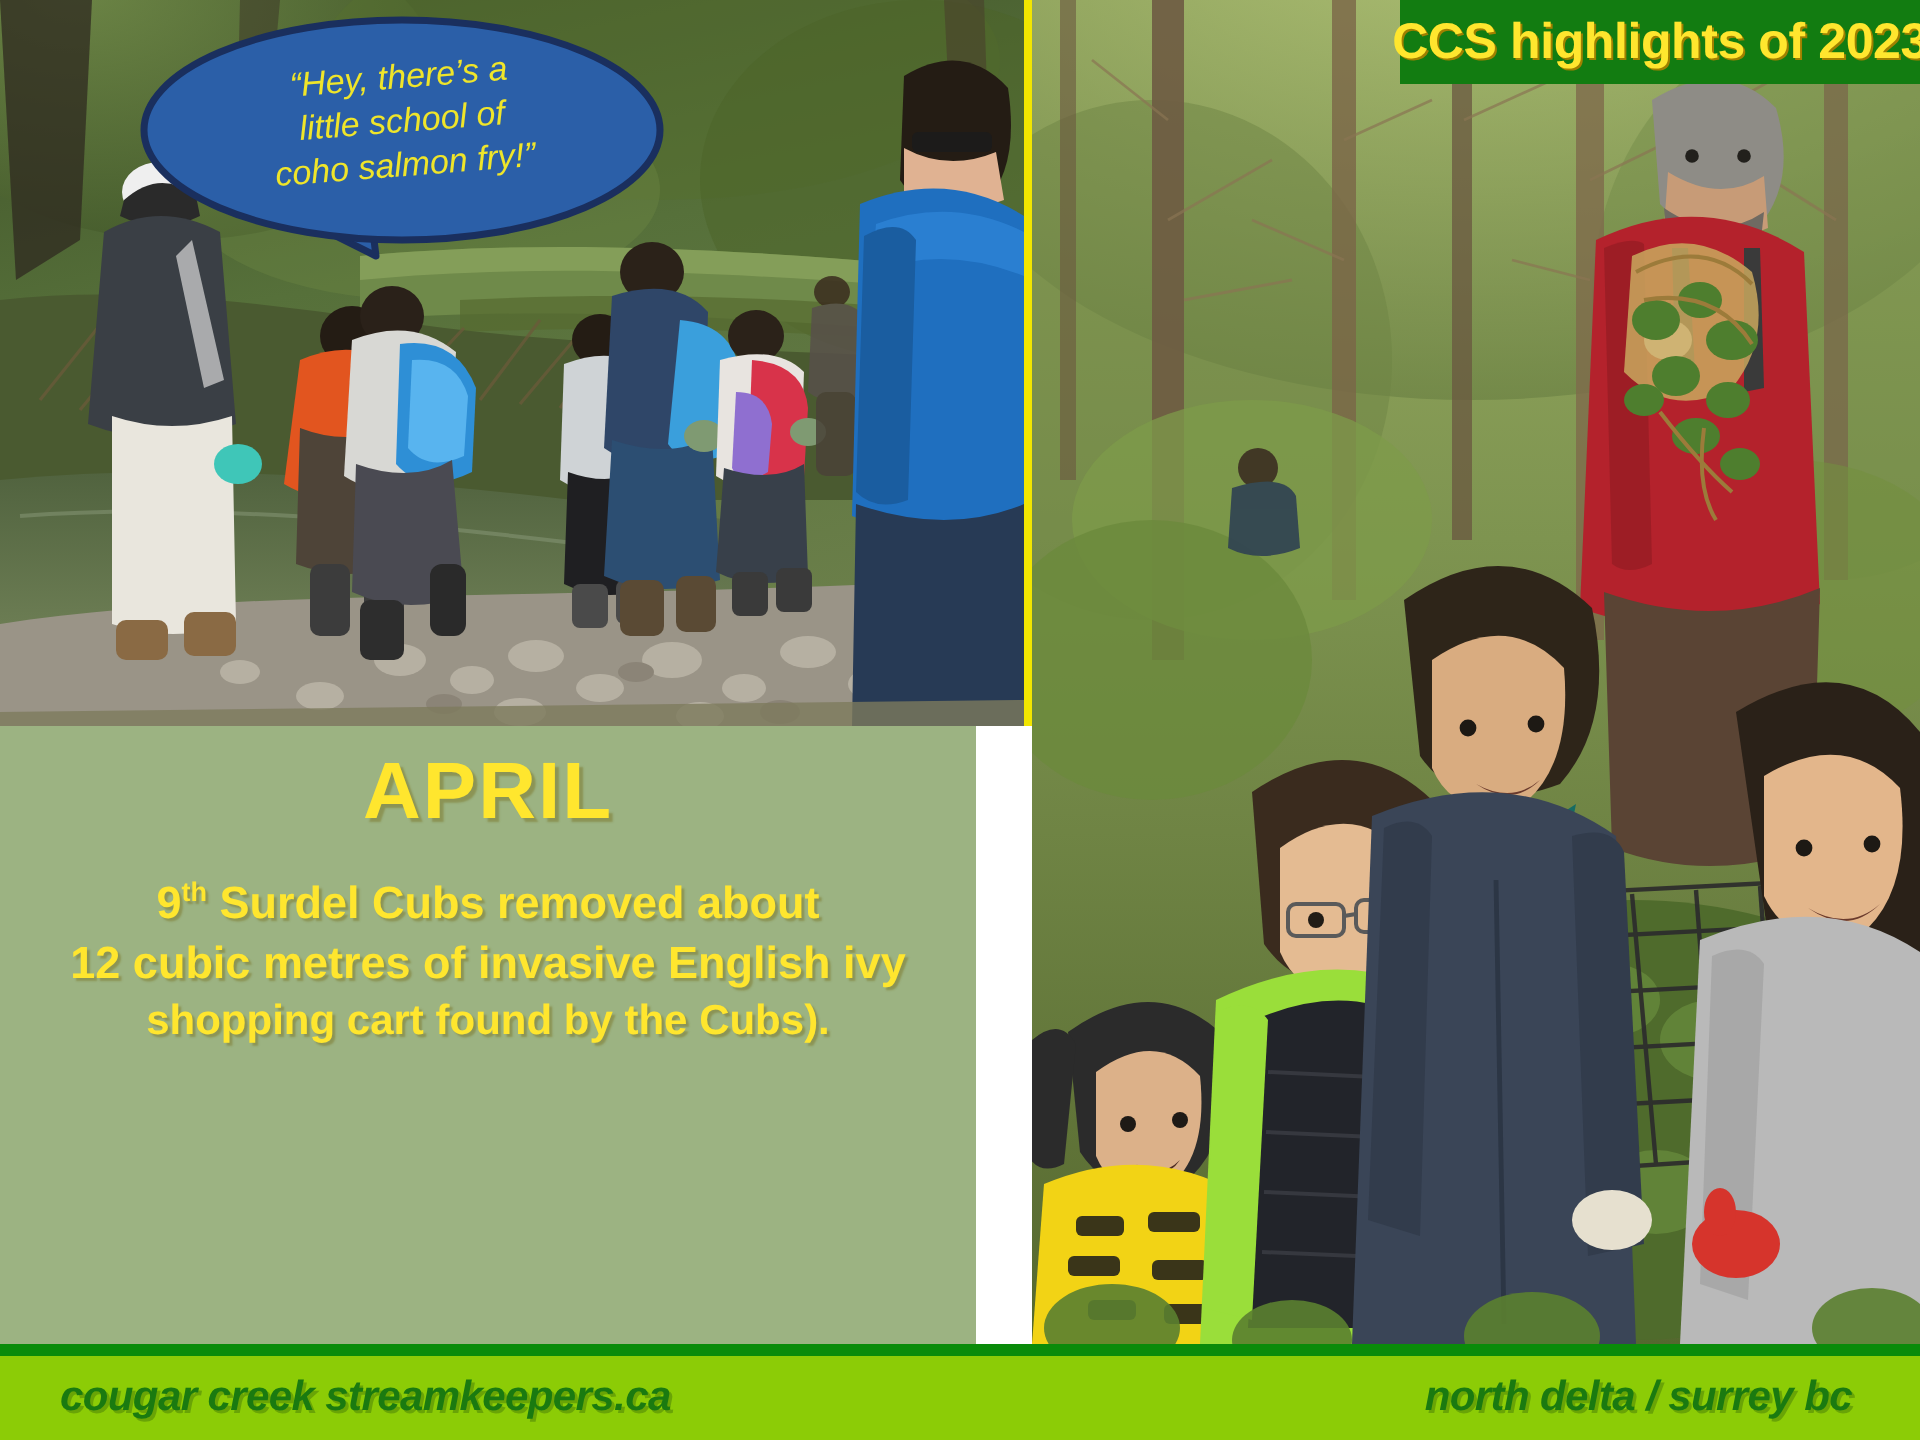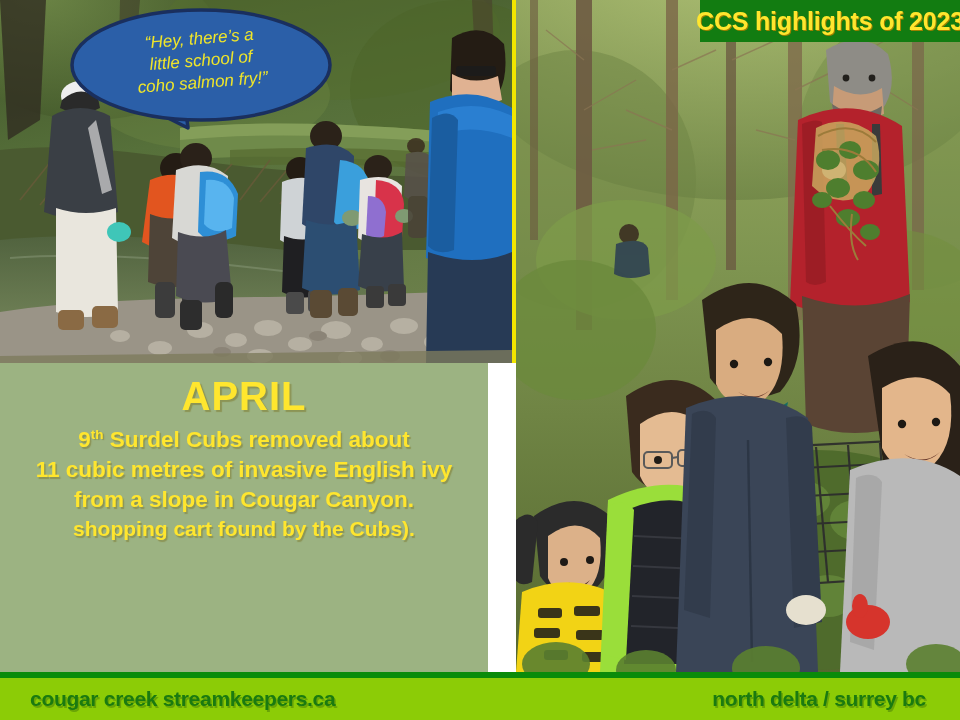--- a/index.html
+++ b/index.html
@@ -122,21 +122,21 @@
   .caption-month {
     margin-top: 12px;
     color: #ffe62e;
     font-size: 40px;
     font-weight: bold;
     letter-spacing: 1px;
     text-shadow: 2px 2px 1px rgba(120,110,30,.45);
     line-height: 1.05;
   }
   .caption-body {
-    margin-top: 8px;
+    margin-top: 20px;
     color: #ffe62e;
     font-size: 22.5px;
     font-weight: bold;
     line-height: 1.33;
     text-shadow: 1.5px 1.5px 1px rgba(120,110,30,.45);
     padding: 0 0;
   }
   .caption-body .ln { display: block; white-space: nowrap; }
   .caption-body sup {
     font-size: 0.6em;
@@ -179,20 +179,21 @@
     box-sizing: border-box;
     padding: 0 34px 0 30px;
   }
   .footer .f-text {
     color: #1a7a10;
     font-size: 21px;
     font-weight: bold;
     letter-spacing: -0.3px;
     text-shadow: 1.5px 1.5px 0 rgba(40,90,10,.35);
     white-space: nowrap;
+    font-style: italic;
   }
 </style>
 </head>
 <body>
 
 <div id="poster">
 
   <div class="photo-left">
     <svg width="512" height="363" viewBox="0 0 512 363" xmlns="http://www.w3.org/2000/svg" aria-hidden="true">
       <defs>
@@ -550,22 +551,21 @@
       <span class="l1">“Hey, there’s a</span>
       <span class="l2">little school of</span>
       <span class="l3">coho salmon fry!”</span>
     </div>
   </div>
 
   <div class="caption-box">
     <div class="caption-month">APRIL</div>
     <div class="caption-body">
       <span class="ln"><span>9</span><sup>th</sup><span> Surdel Cubs removed about</span></span>
-      <span class="ln">11 cubic metres of invasive English ivy</span>
-      <span class="ln">from a slope in Cougar Canyon.</span>
+      <span class="ln">12 cubic metres of invasive English ivy</span>
       <span class="ln-last">shopping cart found by the Cubs).</span>
     </div>
   </div>
 
   <div class="divider"></div>
 
   <div class="footer">
     <span class="f-text">cougar creek streamkeepers.ca</span>
     <span class="f-text">north delta / surrey bc</span>
   </div>

